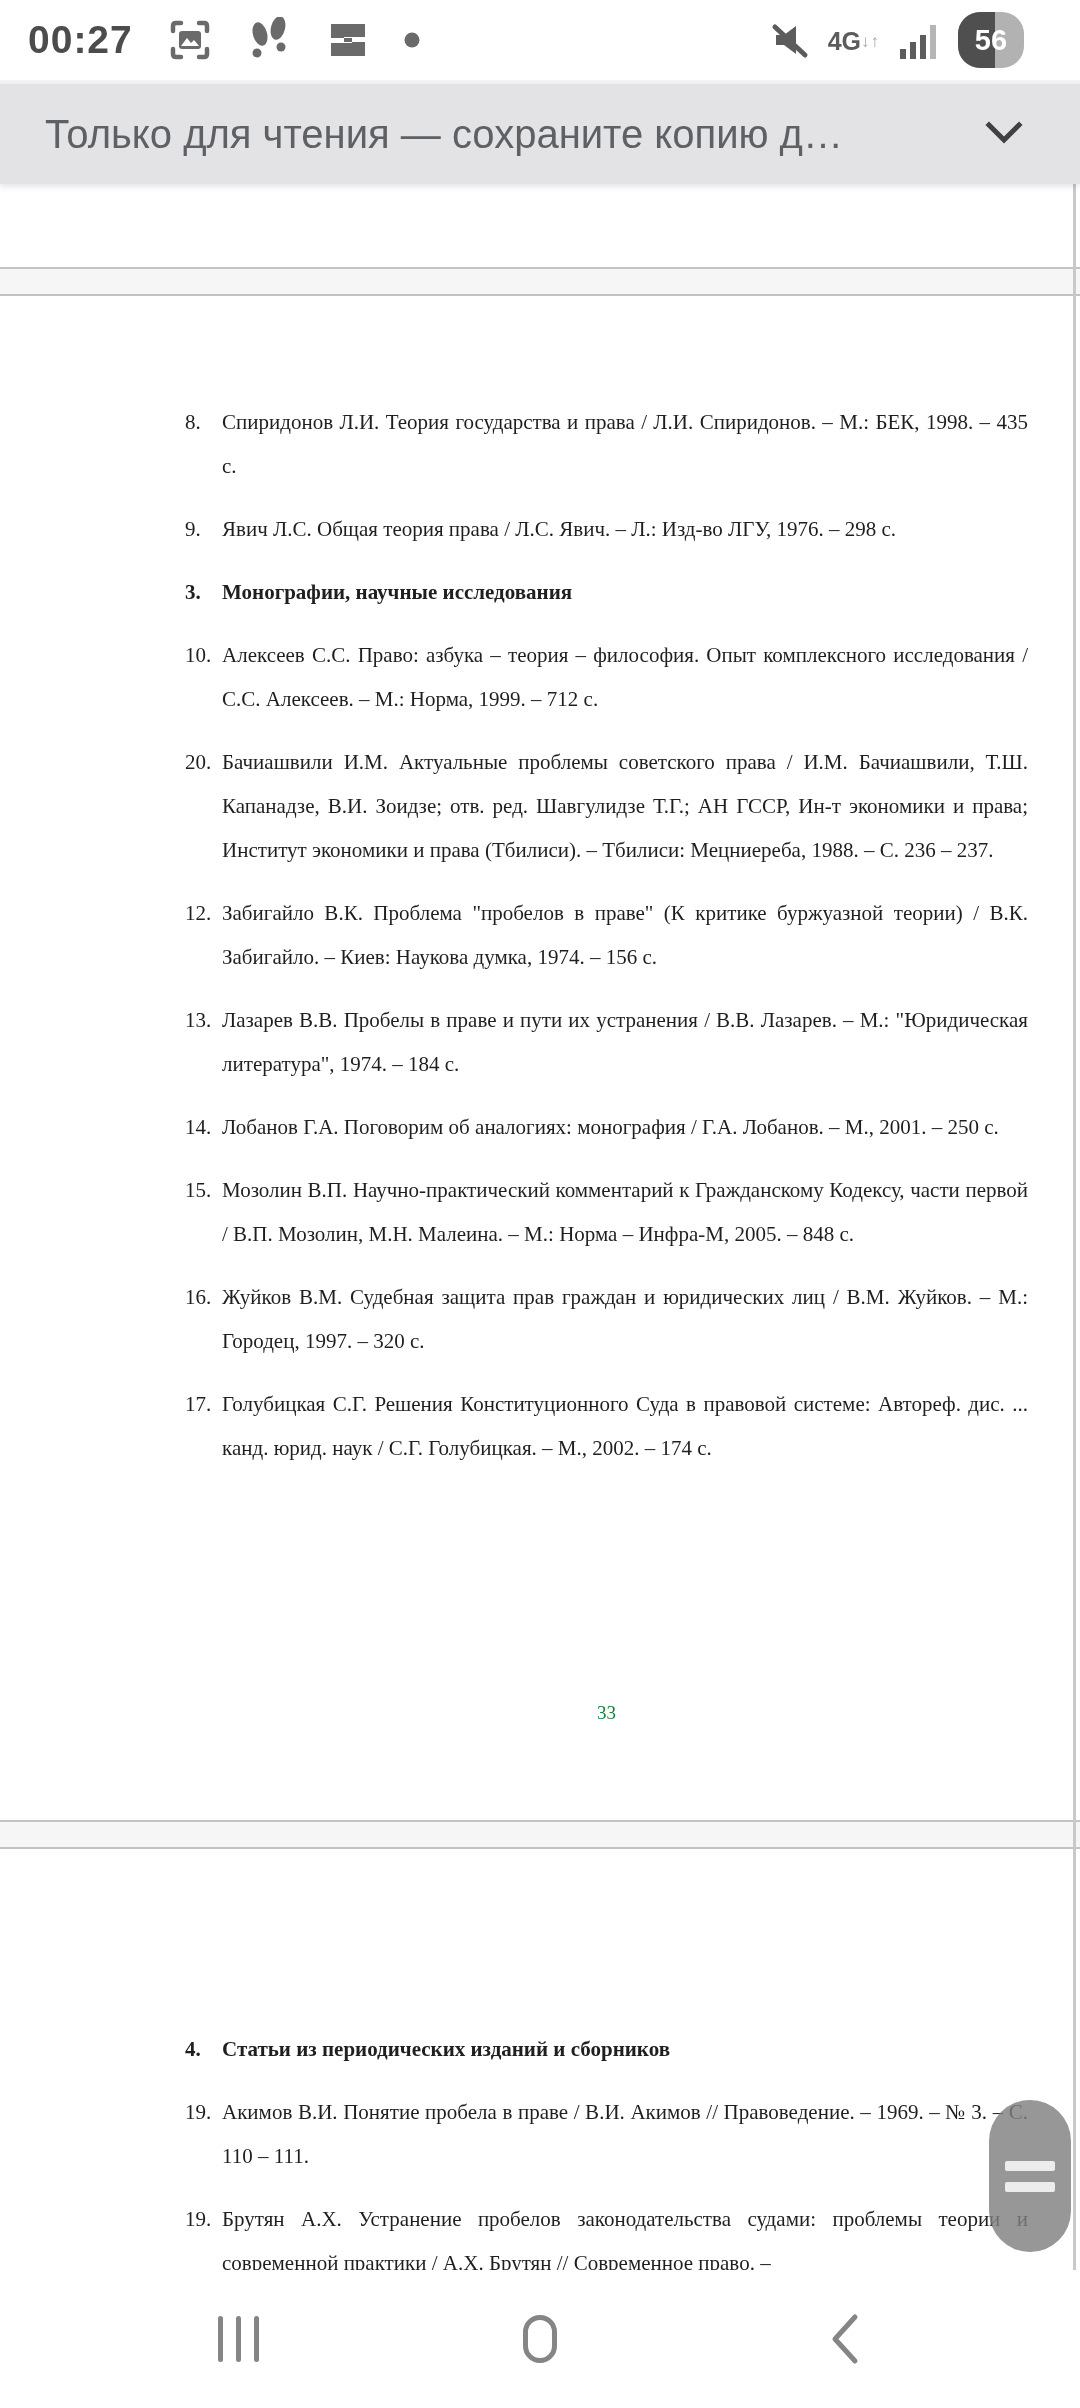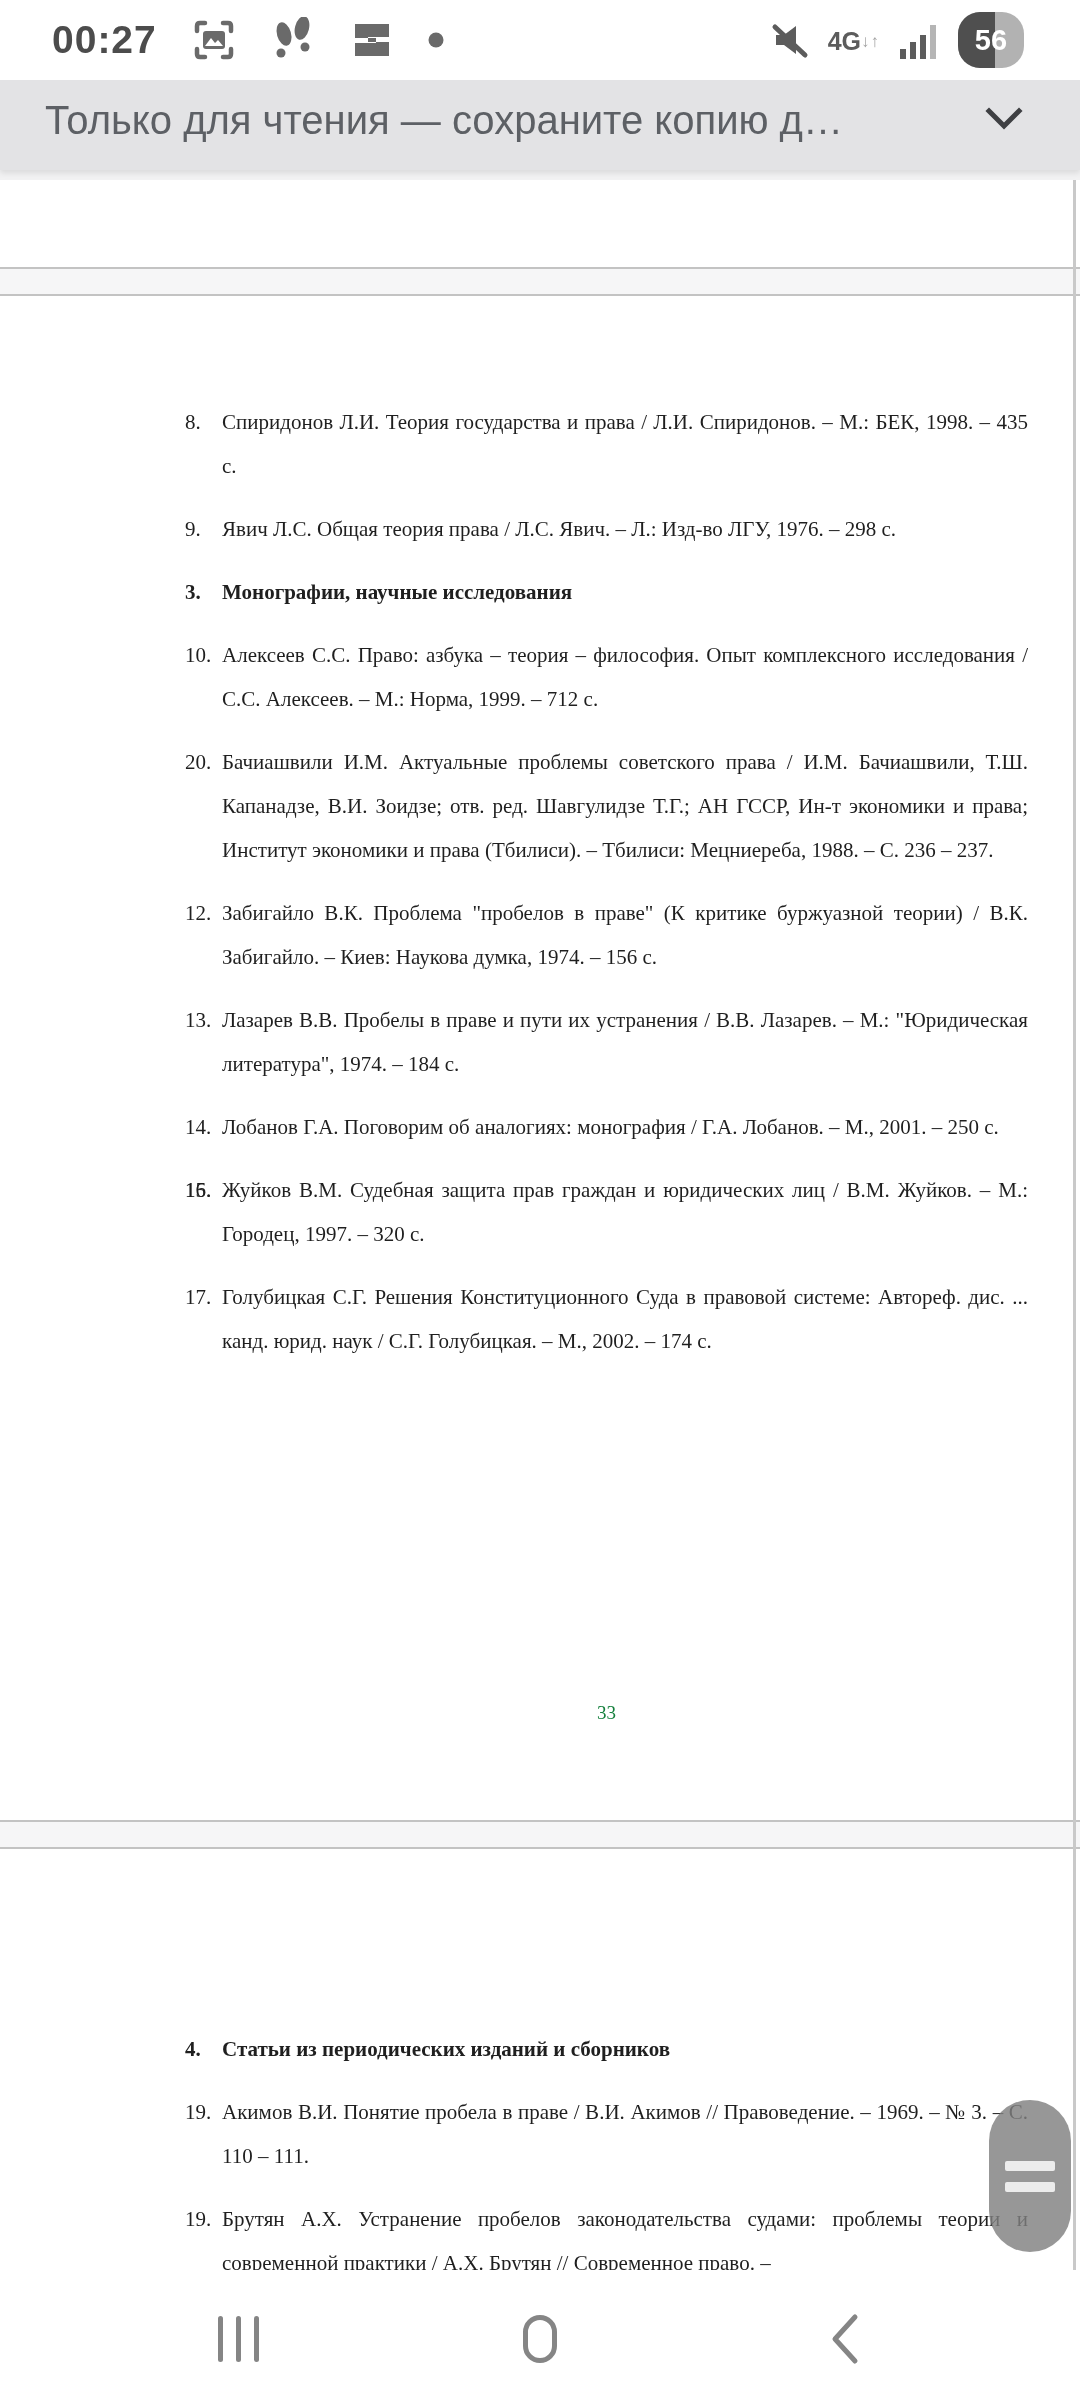--- a/index.html
+++ b/index.html
@@ -7,38 +7,38 @@
     width:1080px;height:2408px;position:relative;overflow:hidden;
     background:#f2f2f3;
     font-family:"Liberation Sans",sans-serif;
     -webkit-font-smoothing:antialiased;
   }
   
   .status-bar{
     position:absolute;top:0;left:0;width:1080px;height:80px;background:#ffffff;
     display:flex;align-items:center;justify-content:space-between;z-index:30;
   }
-  .sb-left{display:flex;align-items:center;gap:34px;padding-left:52px;}
+  .sb-left{display:flex;align-items:center;gap:34px;padding-left:28px;}
   .sb-right{display:flex;align-items:center;gap:16px;padding-right:56px;}
   .sb-time{font-size:39px;font-weight:600;color:#4c4c4c;letter-spacing:1px;}
   .sb-icon{display:block;}
   .net-block{display:flex;flex-direction:row;align-items:center;line-height:1;margin-top:2px;}
   .net-type{font-size:25px;font-weight:700;color:#5c5c5c;}
   .net-arrows{font-size:17px;color:#a3a3a3;letter-spacing:1px;margin-top:1px;}
   .battery{
     position:relative;width:66px;height:56px;border-radius:22px;background:#b2b2b2;overflow:hidden;
   }
   .battery-fill{position:absolute;left:0;top:0;bottom:0;width:56%;background:#4f4f4f;}
   .battery-text{
     position:absolute;inset:0;display:flex;align-items:center;justify-content:center;
     color:#ffffff;font-size:29px;font-weight:700;z-index:2;
   }
   
   .banner{
-    position:absolute;top:70px;left:0;width:1080px;height:100px;background:#e3e3e5;
+    position:absolute;top:84px;left:0;width:1080px;height:100px;background:#e3e3e5;
     display:flex;align-items:center;z-index:25;
     box-shadow:0 3px 6px rgba(0,0,0,0.10);
   }
   .banner-text{
     padding-left:45px;font-size:40px;color:#5d6065;max-width:880px;
     white-space:nowrap;overflow:hidden;
   }
   .banner-chevron{position:absolute;left:984px;top:36px;}
   
   .doc-area{position:absolute;top:180px;left:0;width:1080px;height:2228px;background:#f2f2f3;}
@@ -174,21 +174,21 @@
 
       <div class="ref">
         <span class="ref-num">13.</span><span class="ref-text">Лазарев В.В. Пробелы в праве и пути их устранения / В.В. Лазарев. – М.: "Юридическая литература", 1974. – 184 с.</span>
       </div>
 
       <div class="ref">
         <span class="ref-num">14.</span><span class="ref-text">Лобанов Г.А. Поговорим об аналогиях: монография / Г.А. Лобанов. – М., 2001. – 250 с.</span>
       </div>
 
       <div class="ref">
-        <span class="ref-num">15.</span>
+        <span class="ref-num">15.</span><span class="ref-text">Мозолин В.П. Научно-практический комментарий к Гражданскому Кодексу, части первой / В.П. Мозолин, М.Н. Малеина. – М.: Норма – Инфра-М, 2005. – 848 с.</span>
       </div>
 
       <div class="ref">
         <span class="ref-num">16.</span><span class="ref-text">Жуйков В.М. Судебная защита прав граждан и юридических лиц / В.М. Жуйков. – М.: Городец, 1997. – 320 с.</span>
       </div>
 
       <div class="ref">
         <span class="ref-num">17.</span><span class="ref-text">Голубицкая С.Г. Решения Конституционного Суда в правовой системе: Автореф. дис. ... канд. юрид. наук / С.Г. Голубицкая. – М., 2002. – 174 с.</span>
       </div>
 

